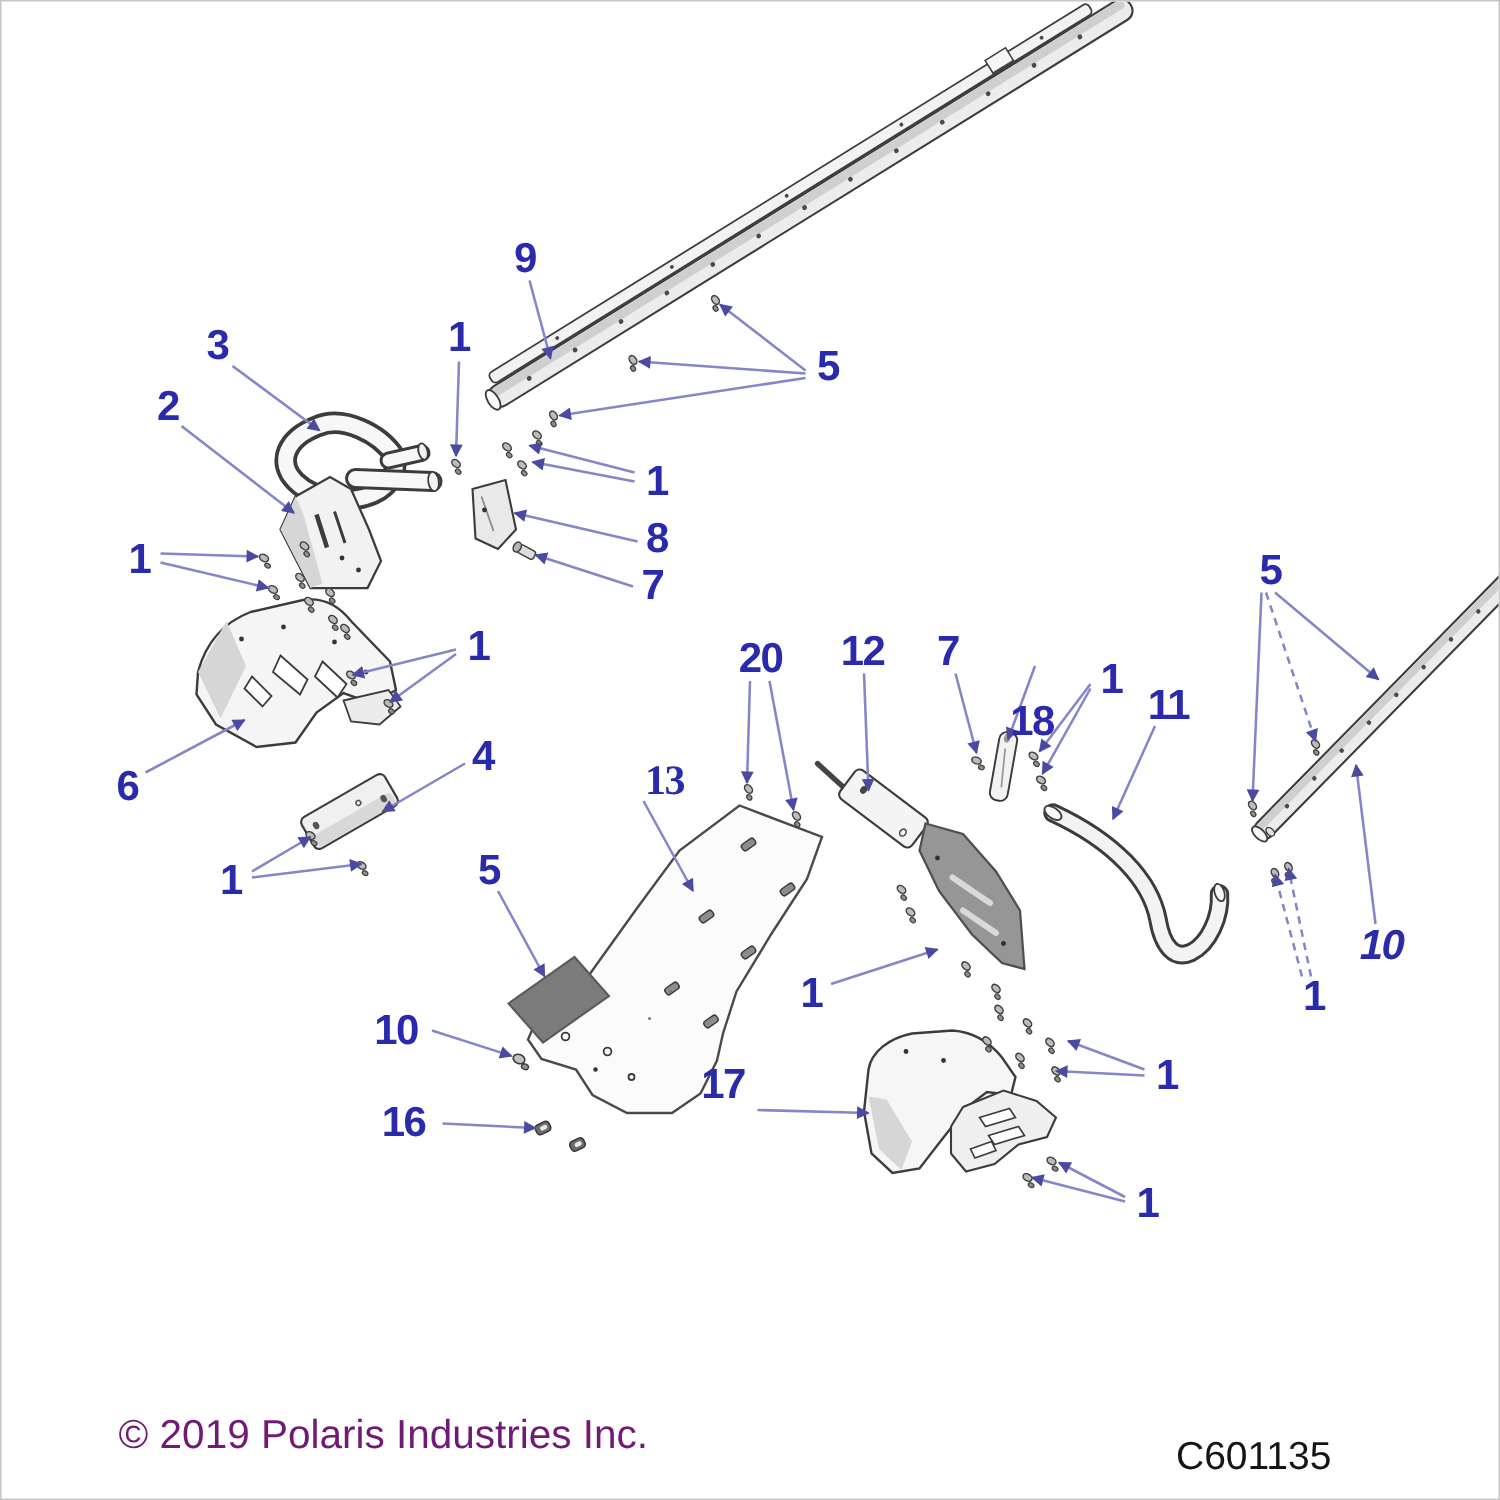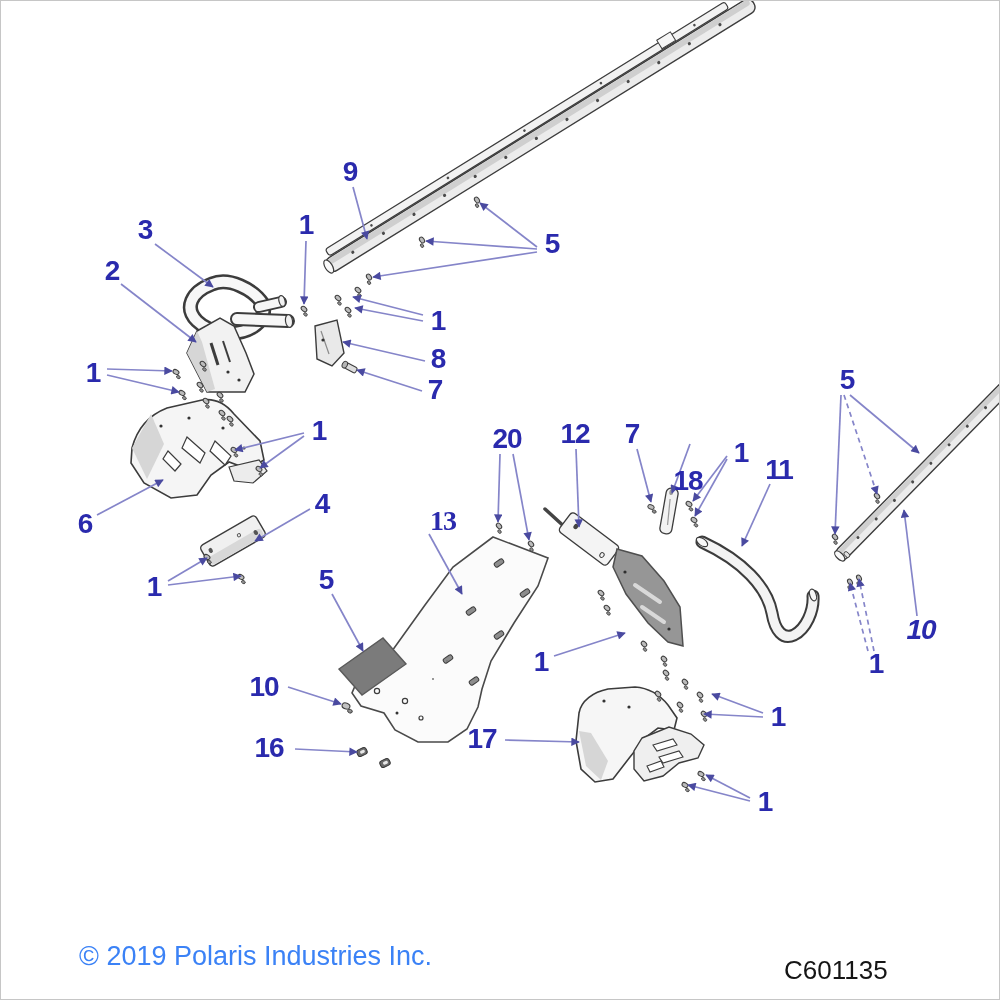--- a/index.html
+++ b/index.html
@@ -328,22 +328,22 @@
       <div class="callout" style="left: 631px; top: 433px;">7</div>
       <div class="callout" style="left: 687px; top: 448px; margin-top: 32px;">18</div>
       <div class="callout" style="left: 740px; top: 452px;">1</div>
       <div class="callout" style="left: 778px; top: 469px; text-align: right;">11</div>
       <div class="callout" style="left: 846px; top: 379px;">5</div>
       <div class="callout" style="left: 920px; top: 629px; font-style: italic;">10</div>
       <div class="callout" style="left: 875px; top: 663px;">1</div>
       <div class="callout" style="left: 442px; top: 520px; font-family: Liberation Serif, serif;">13</div>
       <div class="callout" style="left: 263px; top: 686px;">10</div>
       <div class="callout" style="left: 268px; top: 747px;">16</div>
-      <div class="callout" style="left: 481px; top: 738px;">17</div>
+      <div class="callout" style="left: 481px; top: 722px;">17</div>
       <div class="callout" style="left: 540px; top: 661px;">1</div>
       <div class="callout" style="left: 777px; top: 716px;">1</div>
       <div class="callout" style="left: 764px; top: 801px;">1</div>
     </div>
 
-  <div class="footer-text" id="copyright" style="color: #3b82f6;">© 2019 Polaris Industries Inc.</div>
+  <div class="footer-text" id="copyright" style="color: #701a75;">© 2019 Polaris Industries Inc.</div>
 
   <div class="footer-text" id="part-code" style="color: rgb(21, 21, 21);">C601135</div>
 </div>
 
 </body></html>

